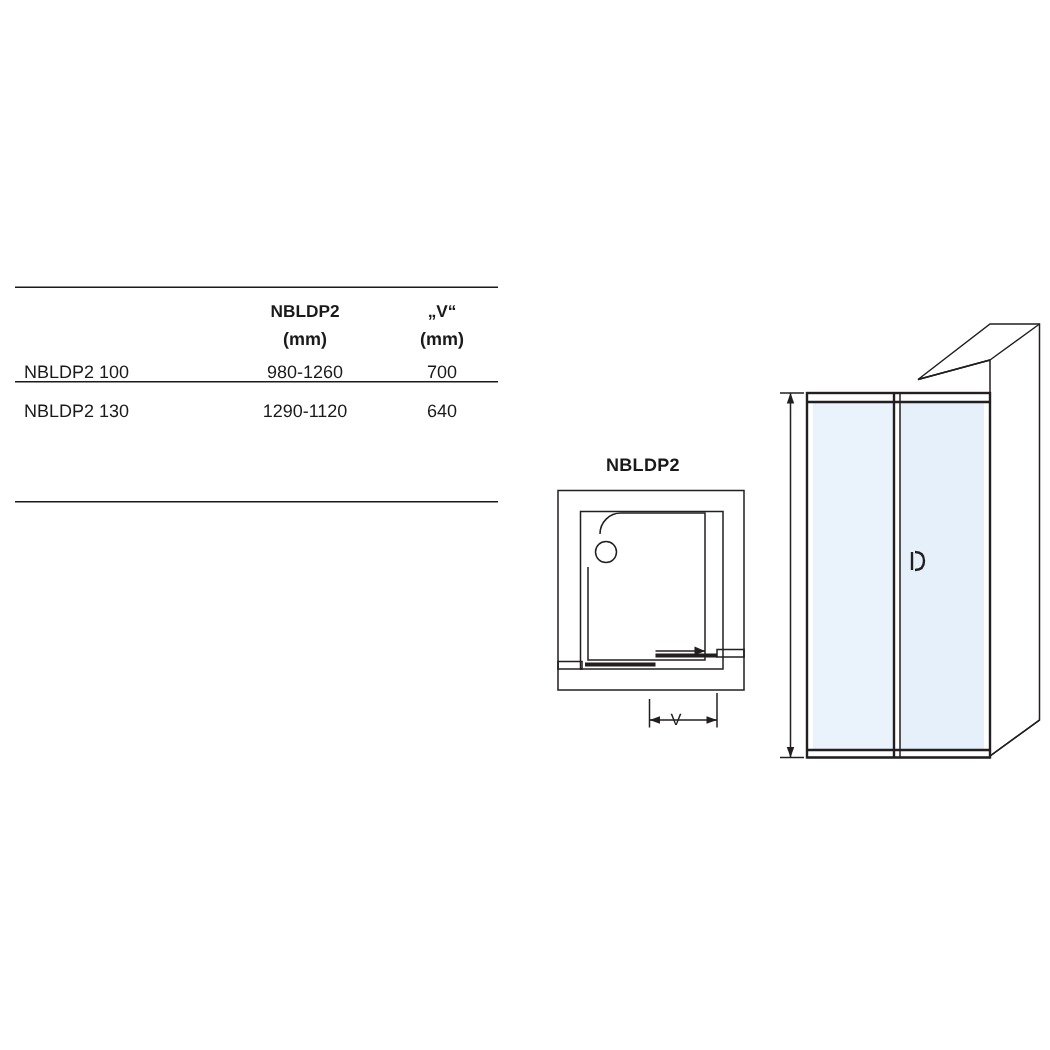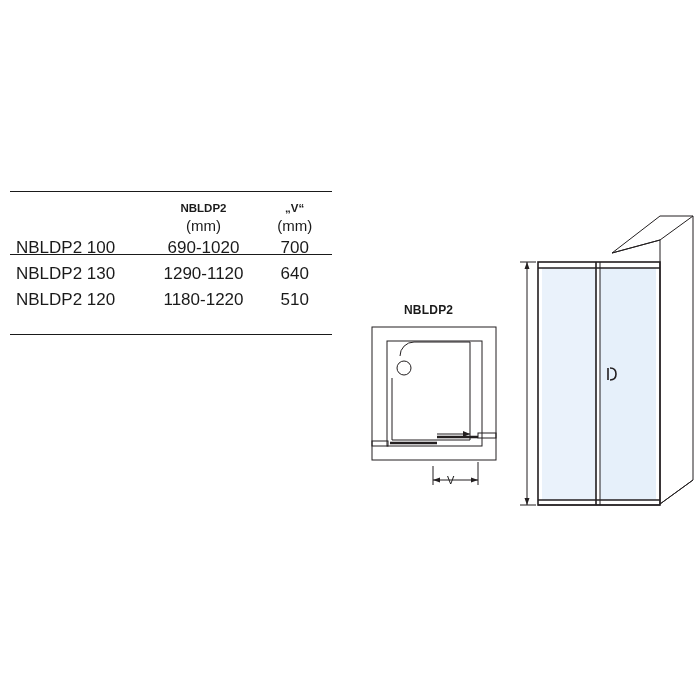--- a/index.html
+++ b/index.html
@@ -38,26 +38,26 @@
     vertical-align: middle;
   }
   .spec-table thead tr.head-row th {
     padding-top: 7px;
     height: 17px;
     font-weight: bold;
     font-size: 11.5px;
   }
   .spec-table thead tr.unit-row th {
     height: 19px;
-    font-weight: normal;
-    font-size: 15px;
+    font-weight: bold;
+    font-size: 12px;
   }
   .spec-table tbody td {
     height: 26px;
-    font-size: 17px;
+    font-size: 12px;
   }
   .spec-table .col-name {
     text-align: left;
     padding-left: 6px;
     width: 136px;
   }
   .spec-table .col-mm {
     width: 110px;
   }
   .spec-table .col-v {
@@ -138,32 +138,27 @@
       </tr>
       <tr class="unit-row">
         <th class="col-name"></th>
         <th class="col-mm">(mm)</th>
         <th class="col-v">(mm)</th>
       </tr>
     </thead>
     <tbody>
       <tr>
         <td class="col-name">NBLDP2 100</td>
-        <td class="col-mm">690-1020</td>
+        <td class="col-mm">980-1260</td>
         <td class="col-v">700</td>
       </tr>
       <tr>
         <td class="col-name">NBLDP2 130</td>
         <td class="col-mm">1290-1120</td>
         <td class="col-v">640</td>
-      </tr>
-      <tr>
-        <td class="col-name">NBLDP2 120</td>
-        <td class="col-mm">1180-1220</td>
-        <td class="col-v">510</td>
       </tr>
     </tbody>
   </table>
 
   <div class="front-label">NBLDP2</div>
   <div class="dim-v-label">V</div>
 
   <svg class="draw" viewBox="0 0 700 700">
 
     <g>

